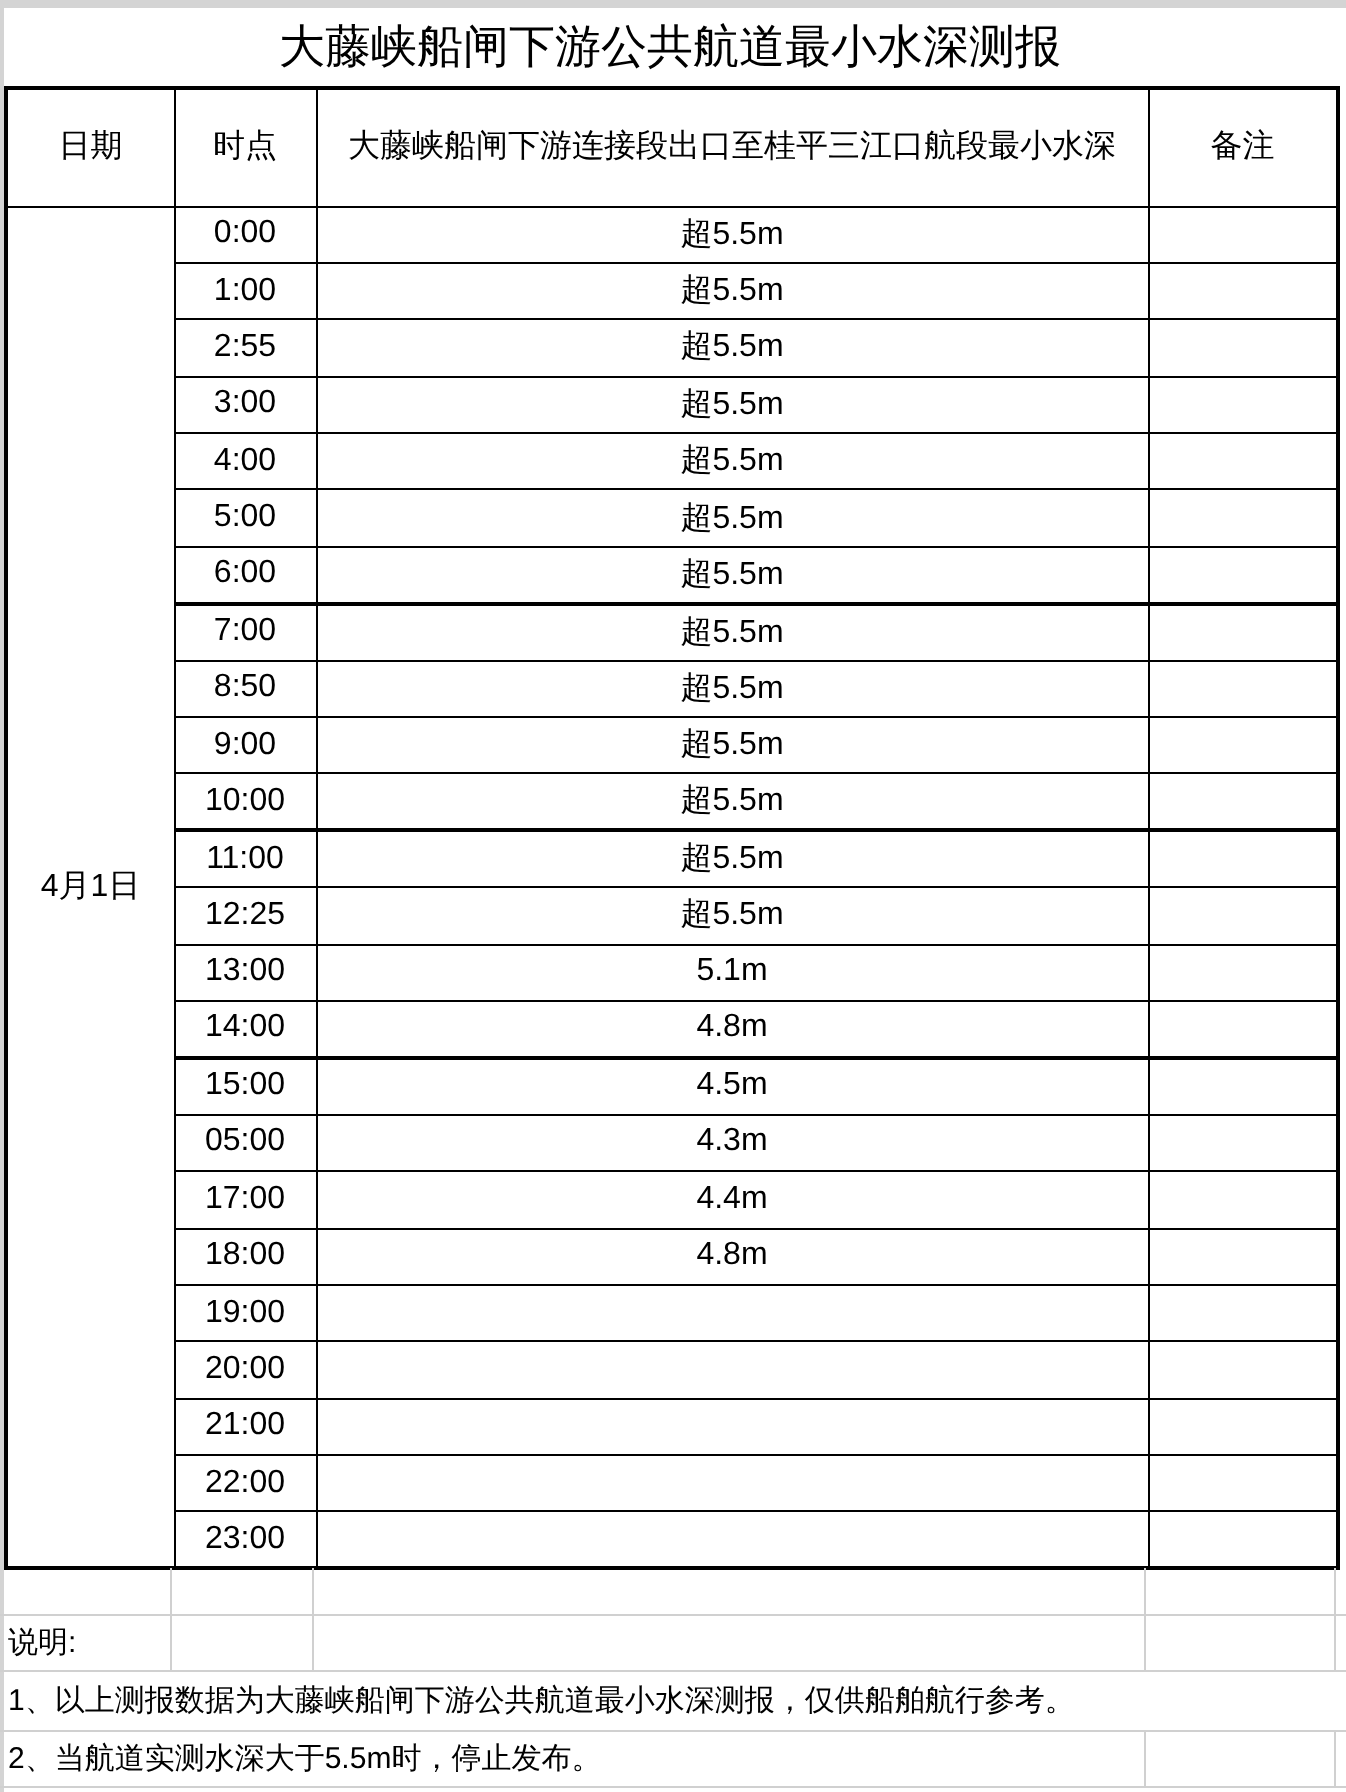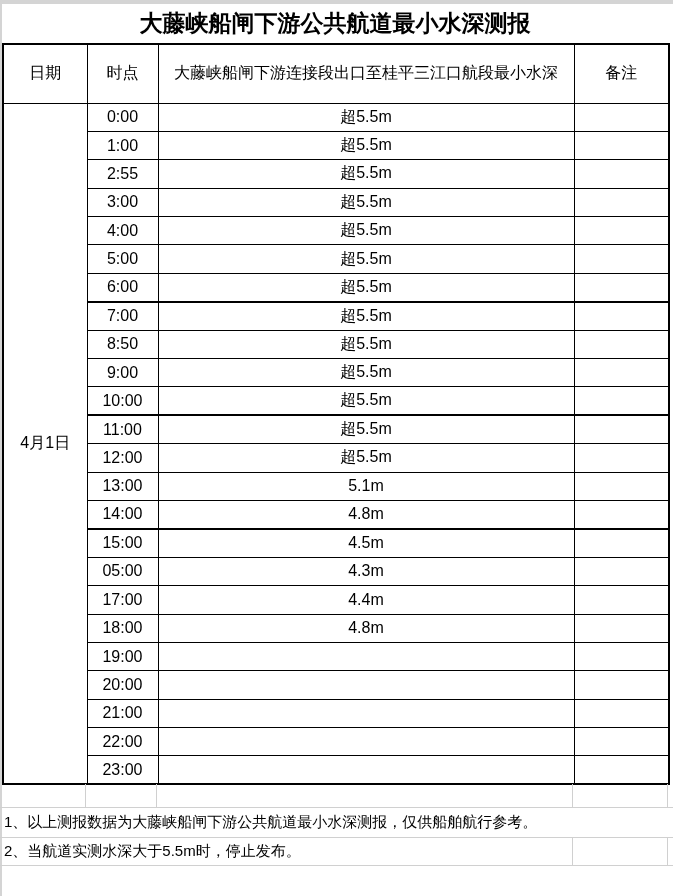--- a/index.html
+++ b/index.html
@@ -13,21 +13,21 @@
   body{
     width:673px;height:896px;position:relative;overflow:hidden;
     background:var(--bg);color:var(--text);
     font-family:"Liberation Sans","DejaVu Sans",sans-serif;
   }
   .top-strip{position:absolute;top:0;left:0;width:673px;height:4px;background:var(--margin);}
   .left-strip{position:absolute;top:0;left:0;width:2px;height:896px;background:var(--margin);}
   .title{
     position:absolute;top:4px;left:2px;width:666px;height:39px;
     display:flex;align-items:center;justify-content:center;
-    font-size:23px;white-space:nowrap;font-weight:bold;
+    font-size:23px;white-space:nowrap;
   }
   table.report{
     position:absolute;top:43px;left:2px;width:666px;
     table-layout:fixed;border-collapse:collapse;
     border:2px solid var(--border);
   }
   table.report th,table.report td{
     border:1px solid var(--border);
     padding:0;margin:0;overflow:hidden;
     text-align:center;vertical-align:middle;
@@ -141,21 +141,21 @@
         <td class="time-cell">10:00</td>
         <td class="depth-cell">超5.5m</td>
         <td class="remark-cell"></td>
       </tr>
       <tr>
         <td class="time-cell">11:00</td>
         <td class="depth-cell">超5.5m</td>
         <td class="remark-cell"></td>
       </tr>
       <tr>
-        <td class="time-cell">12:00</td>
+        <td class="time-cell">12:25</td>
         <td class="depth-cell">超5.5m</td>
         <td class="remark-cell"></td>
       </tr>
       <tr>
         <td class="time-cell">13:00</td>
         <td class="depth-cell">5.1m</td>
         <td class="remark-cell"></td>
       </tr>
       <tr class="thick-after">
         <td class="time-cell">14:00</td>
@@ -206,20 +206,26 @@
         <td class="time-cell">23:00</td>
         <td class="depth-cell"></td>
         <td class="remark-cell"></td>
       </tr>
     </tbody>
 </table>
 
 <div class="bottom">
   <div class="brow r-empty">
     <div class="bcell w-date"></div>
+    <div class="bcell w-time"></div>
+    <div class="bcell w-depth"></div>
+    <div class="bcell w-remark"></div>
+  </div>
+  <div class="brow r-label">
+    <div class="bcell w-date txt">说明:</div>
     <div class="bcell w-time"></div>
     <div class="bcell w-depth"></div>
     <div class="bcell w-remark"></div>
   </div>
   <div class="brow r-note1 txt">1、以上测报数据为大藤峡船闸下游公共航道最小水深测报，仅供船舶航行参考。</div>
   <div class="brow r-note2">
     <div class="bcell w-note2 txt">2、当航道实测水深大于5.5m时，停止发布。</div>
     <div class="bcell w-remark"></div>
   </div>
 </div>

